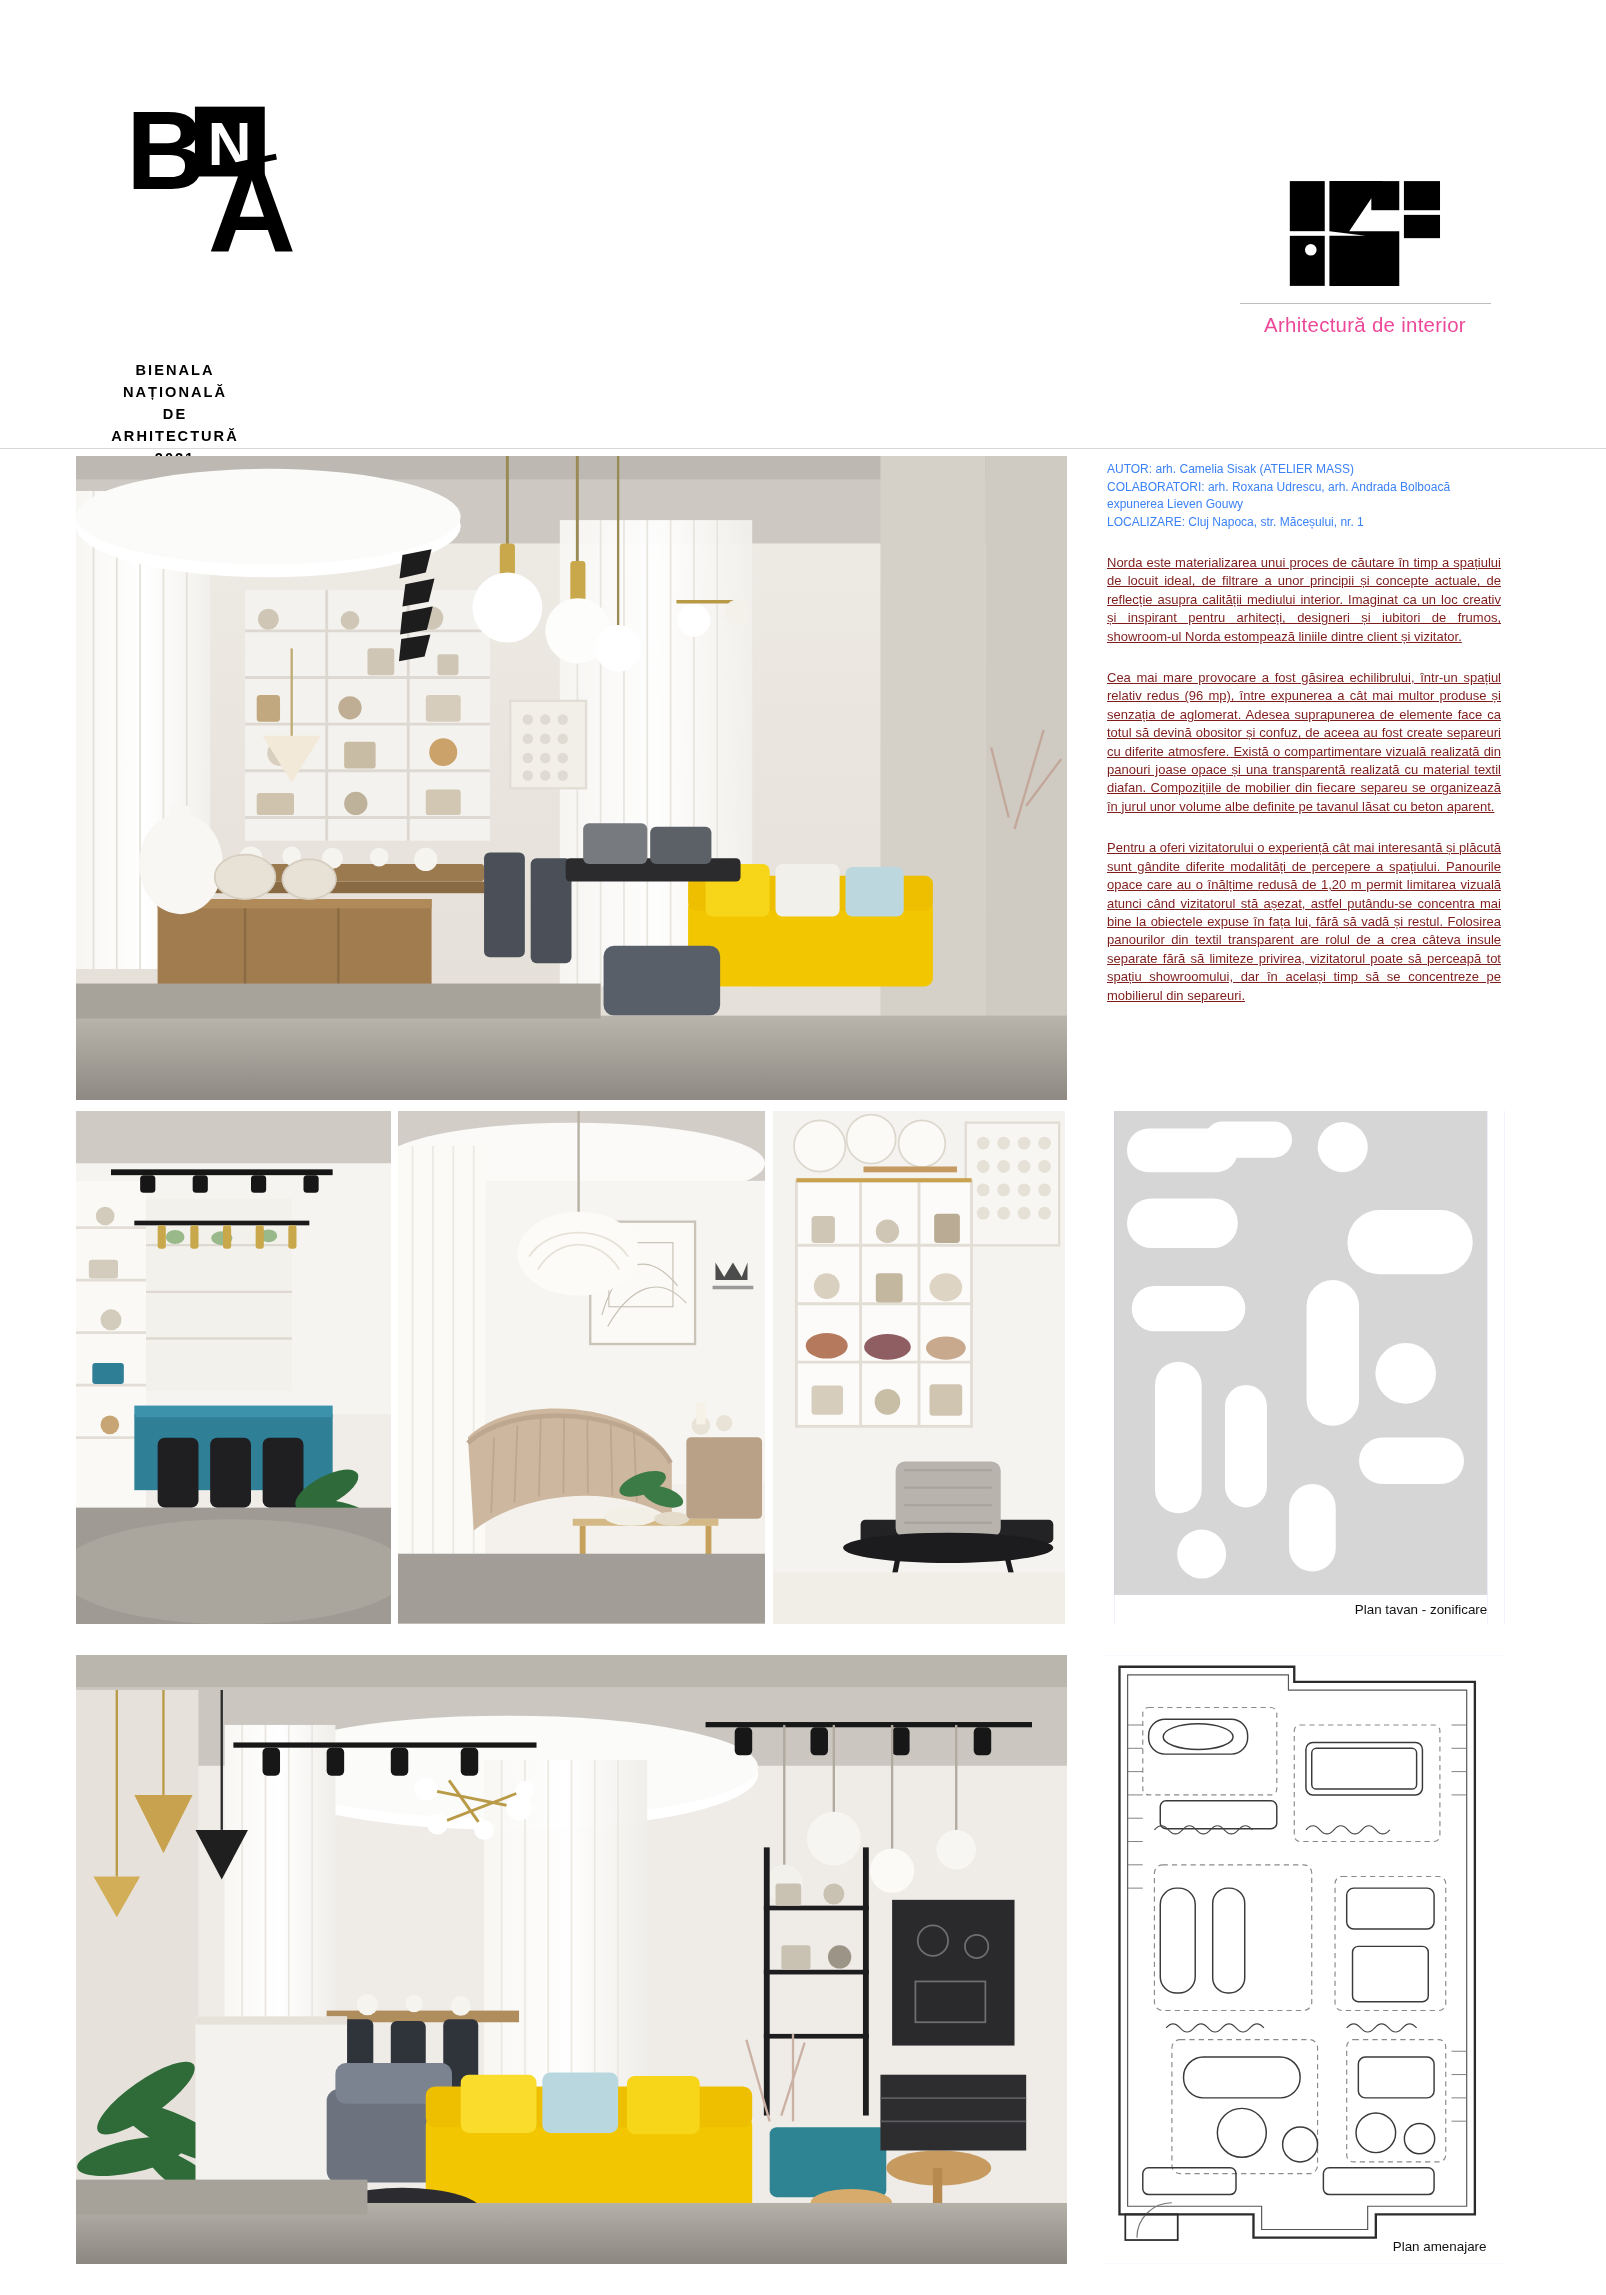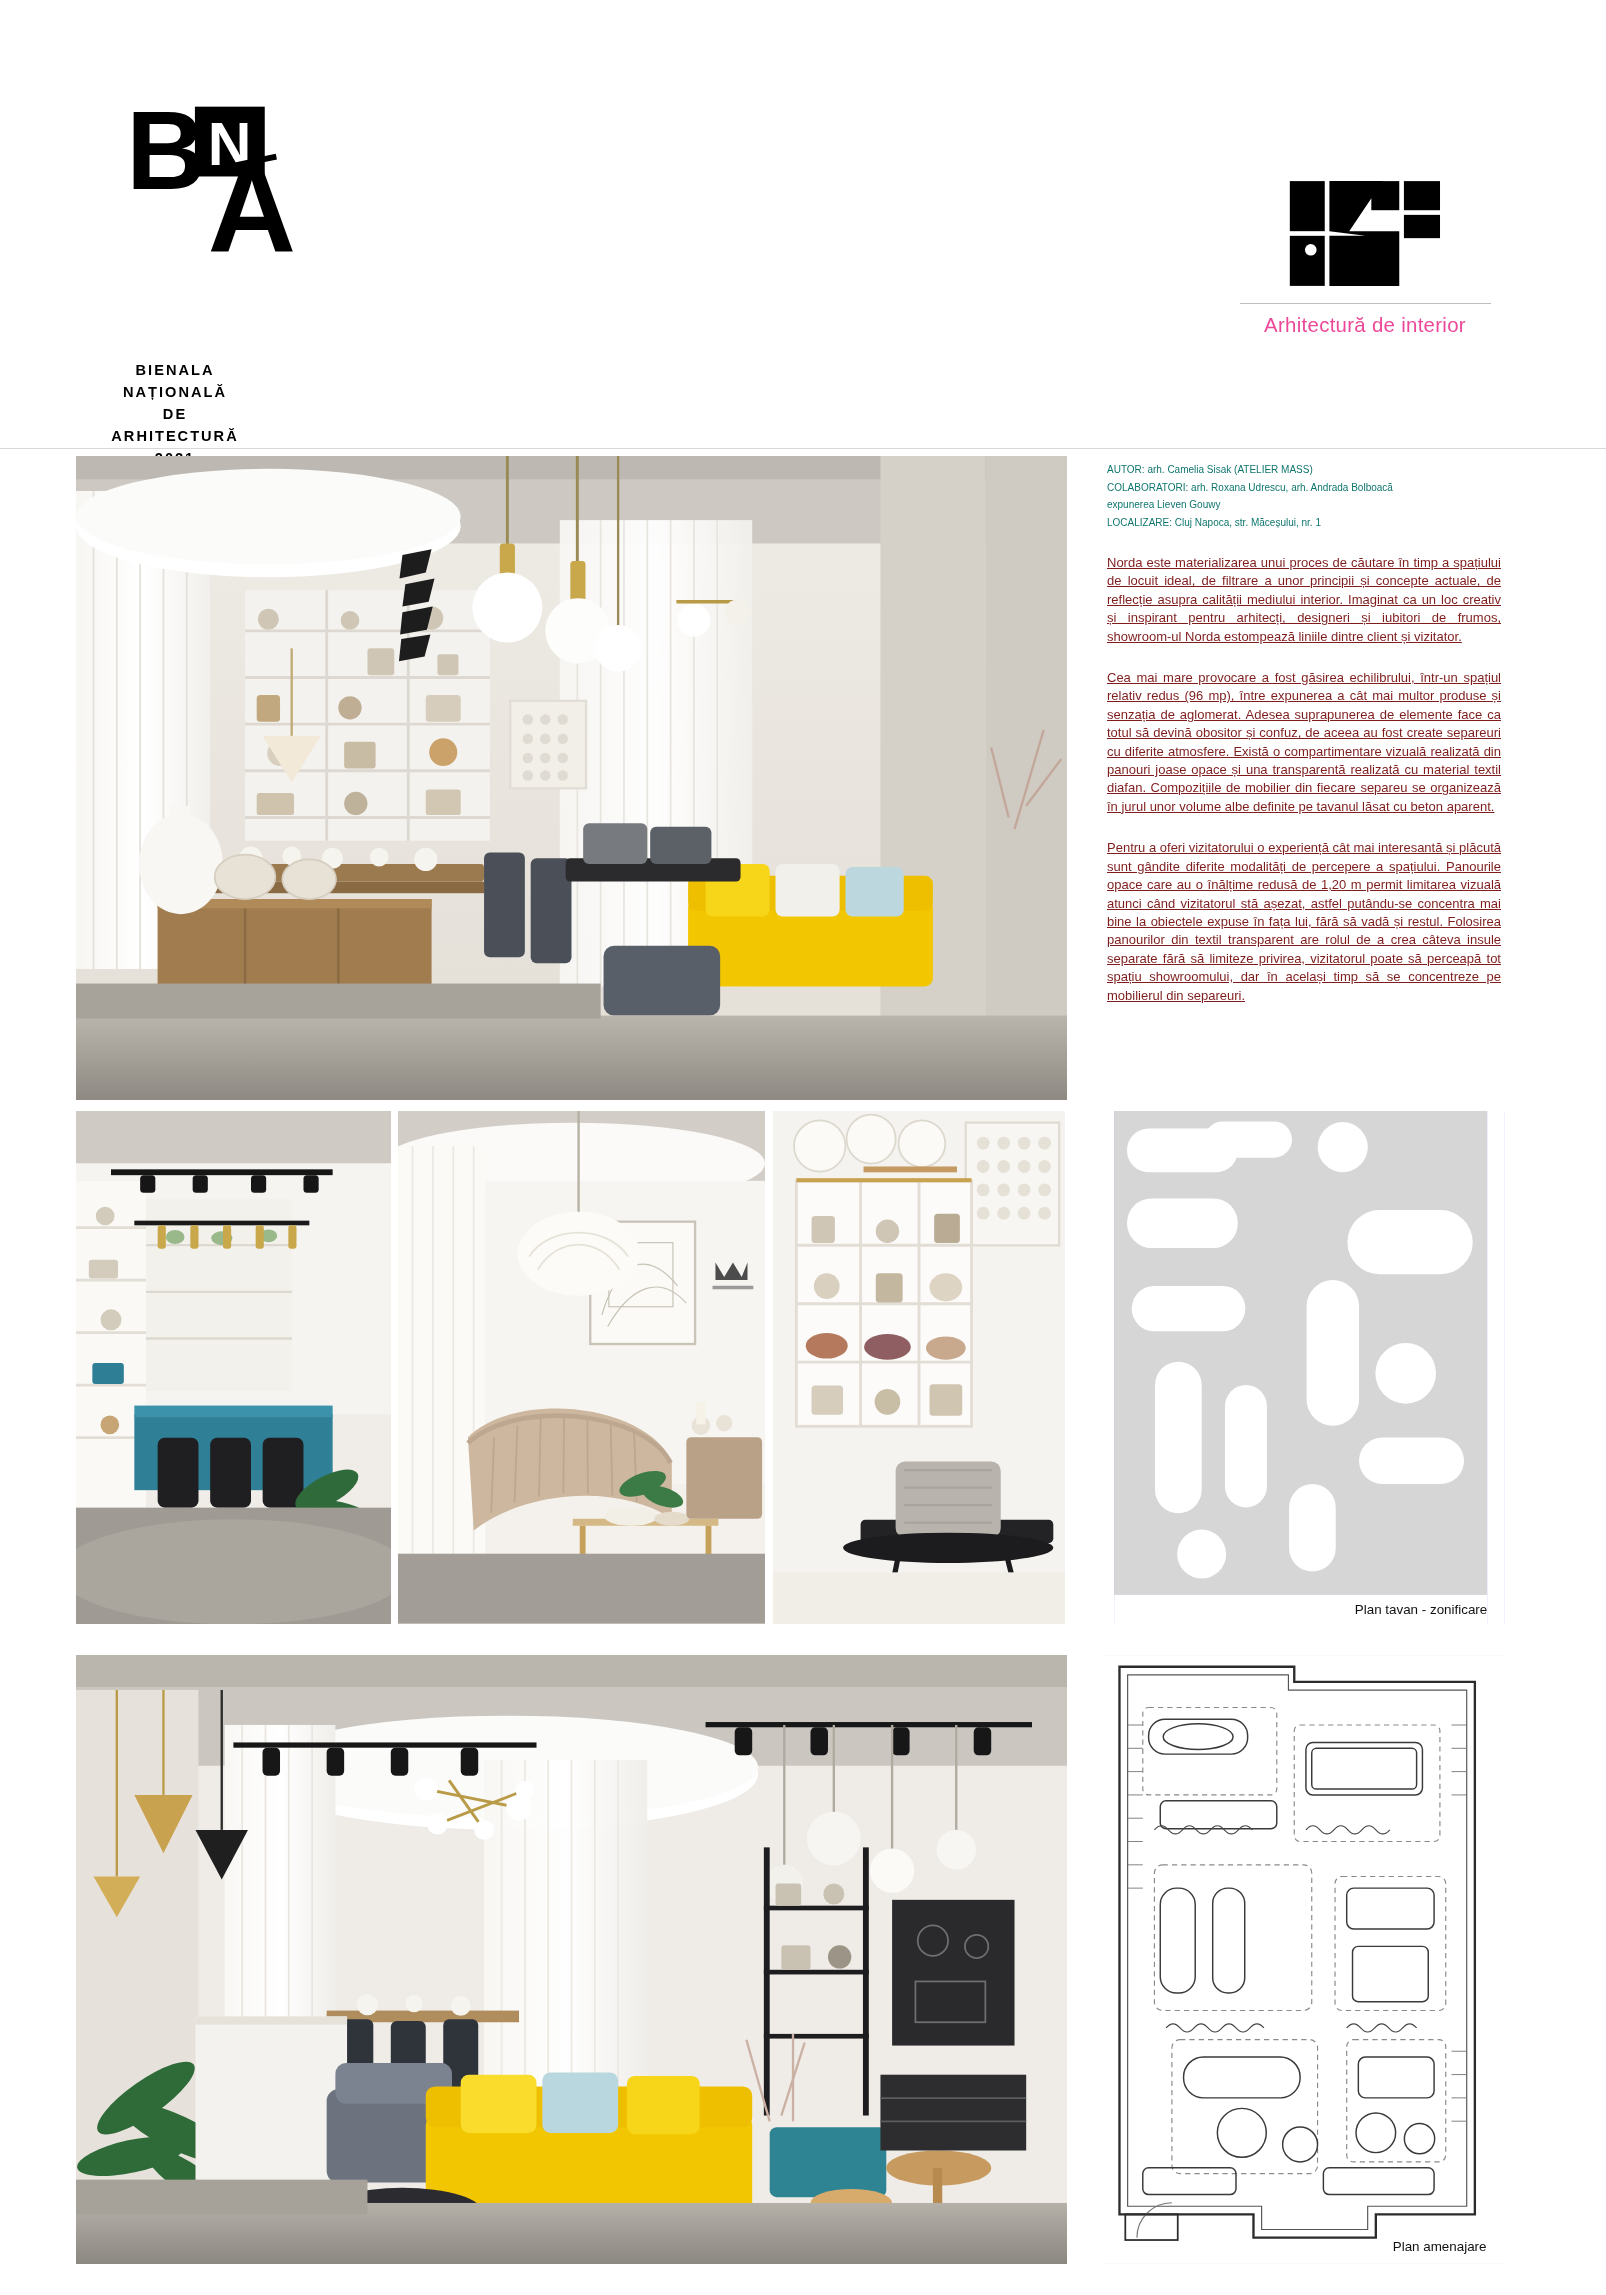--- a/index.html
+++ b/index.html
@@ -87,23 +87,23 @@
   }
 
   
   .text-col {
     position: absolute;
     left: 1107px;
     top: 461px;
     width: 394px;
   }
   .credits {
-    font-size: 10px;
+    font-size: 12px;
     line-height: 17.5px;
-    color: #0f766e;
+    color: #3b82f6;
   }
   .credits div { white-space: pre-wrap; }
   .body-par {
     margin-top: 23px;
     font-size: 13px;
     line-height: 18.4px;
     text-align: justify;
     color: #7f1d1d;
     hyphens: auto;
     text-decoration: underline;

